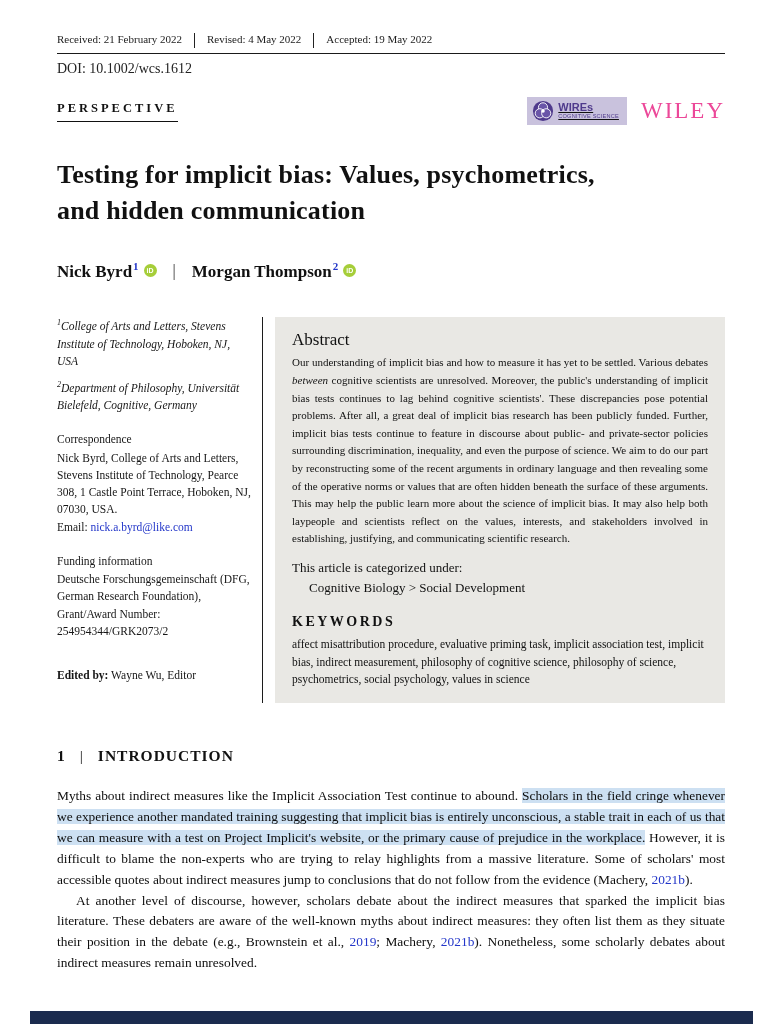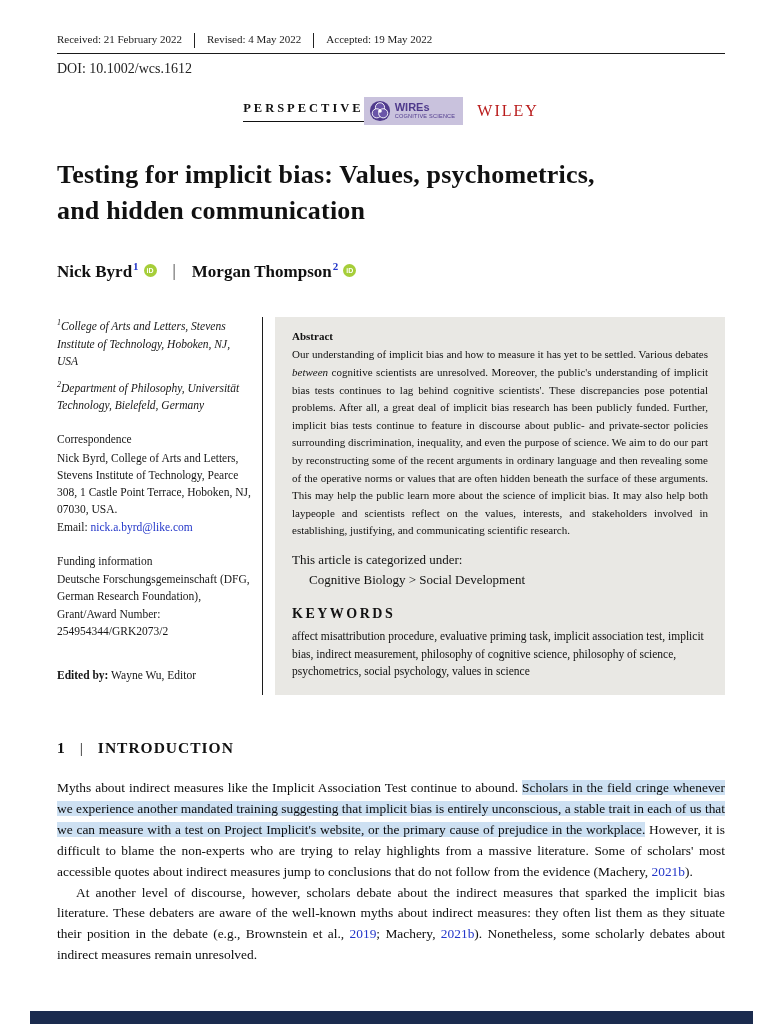--- a/index.html
+++ b/index.html
@@ -18,49 +18,49 @@
   body{font-family:"Liberation Serif", serif;color:#111;position:relative;}
   .page{width:781px;height:1024px;padding:33px 56px 0 57px;position:relative;}
 
   
   .meta-row{display:flex;font-size:11px;color:#222;}
   .meta-row .vbar{width:1px;height:15px;background:#222;margin:0 12px;}
   .meta-rule{border-bottom:1px solid var(--rule-dark);margin-top:5px;}
   .doi{font-size:14px;margin-top:7px;color:#222;}
 
   
-  .masthead{display:flex;justify-content:center;align-items:center;margin-top:20px;}
+  .masthead{display:flex;justify-content:space-between;align-items:center;margin-top:20px;}
   .article-type{font-size:12.5px;font-weight:bold;letter-spacing:3px;border-bottom:1.5px solid #111;padding-bottom:5px;}
   .logos{display:flex;align-items:center;gap:14px;}
   .wires-logo{background:var(--wires-bg);display:flex;align-items:center;gap:4px;padding:3px 8px 3px 5px;}
-  .wires-text{display:flex;flex-direction:column;line-height:1.05;}
+  .wires-text{display:flex;flex-direction:column;line-height:1.05;text-decoration:underline;}
   .wires-name{font-family:"Liberation Sans", sans-serif;font-weight:bold;font-size:11px;color:var(--wires-purple);}
   .wires-sub{font-family:"Liberation Sans", sans-serif;font-size:5.6px;color:var(--wires-purple);letter-spacing:.2px;}
-  .wiley{font-size:16px;letter-spacing:2px;color:#b91c1c;}
+  .wiley{font-size:23px;letter-spacing:2px;color:#ec4899;}
 
   
   .title{font-size:26px;font-weight:bold;line-height:1.4;margin-top:32px;letter-spacing:.2px;}
   .authors{margin-top:30px;font-size:17px;font-weight:bold;display:flex;align-items:center;}
   .authors sup{color:var(--link-blue);font-size:11px;font-weight:bold;margin-left:1px;}
   .author-sep{font-weight:normal;color:#333;margin:0 16px;font-size:16px;}
   .orcid-icon{display:inline-flex;align-items:center;justify-content:center;width:13px;height:13px;border-radius:50%;
     background:var(--orcid-green);color:#fff;font-family:"Liberation Sans", sans-serif;font-size:7px;font-weight:bold;
     margin-left:5px;vertical-align:2px;cursor:pointer;}
 
   
   .columns{display:flex;margin-top:36px;}
   .sidebar{width:196px;flex:none;font-size:11.5px;line-height:1.5;color:#161616;}
   .sidebar .affil{margin-bottom:9px;font-style:italic;}
   .sidebar sup{font-size:8px;}
   .block-heading{font-weight:normal;margin-top:17px;margin-bottom:1px;}
   .sidebar a, .link{color:var(--link-blue);text-decoration:none;cursor:pointer;}
   .edited{margin-top:27px;}
   .col-divider{width:1px;background:#1c1c1c;margin-left:9px;flex:none;}
   .abstract-box{background:var(--abstract-bg);margin-left:12px;flex:1;padding:13px 17px 15px 17px;}
-  .abstract-heading{font-size:11px;font-weight:bold;margin-bottom:4px;}
+  .abstract-heading{font-size:17px;font-weight:normal;margin-bottom:4px;}
   .abstract-body{font-size:11px;line-height:1.6;text-align:justify;}
   .abstract-body .it{font-style:italic;}
   .categorized{font-size:13px;margin-top:10px;line-height:1.55;}
   .category-line{padding-left:17px;}
   .kw-heading{font-family:"Liberation Serif", serif;font-size:14px;font-weight:bold;letter-spacing:2.5px;margin-top:16px;}
   .kw-text{font-size:11.5px;line-height:1.5;margin-top:6px;}
 
   
   .intro-heading{margin-top:44px;font-size:15.5px;font-weight:bold;letter-spacing:1px;display:flex;align-items:baseline;}
   .intro-heading .num{margin-right:14px;}
@@ -119,21 +119,21 @@
     <span class="author-sep">|</span>
     <span>
       <span>Morgan Thompson</span><sup>2</sup>
     </span>
     <span class="orcid-icon">iD</span>
   </div>
 
   <div class="columns">
     <aside class="sidebar">
       <div class="affil"><sup>1</sup><span>College of Arts and Letters, Stevens Institute of Technology, Hoboken, NJ, USA</span></div>
-      <div class="affil"><sup>2</sup><span>Department of Philosophy, Universität Technology, Bielefeld, Germany</span></div>
+      <div class="affil"><sup>2</sup><span>Department of Philosophy, Universität Bielefeld, Cognitive, Germany</span></div>
 
       <div class="block-heading">Correspondence</div>
       <div>
         <span>Nick Byrd, College of Arts and Letters, Stevens Institute of Technology, Pearce 308, 1 Castle Point Terrace, Hoboken, NJ, 07030, USA.</span><br>
         <span>Email: </span><a class="link">nick.a.byrd@like.com</a>
       </div>
 
       <div class="block-heading">Funding information</div>
       <div>Deutsche Forschungsgemeinschaft (DFG, German Research Foundation), Grant/Award Number: 254954344/GRK2073/2</div>
 

